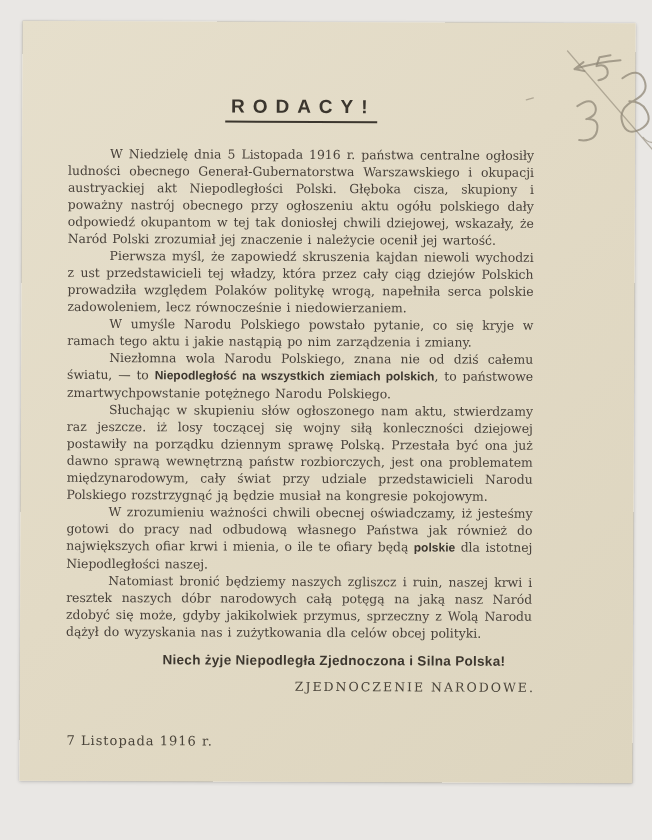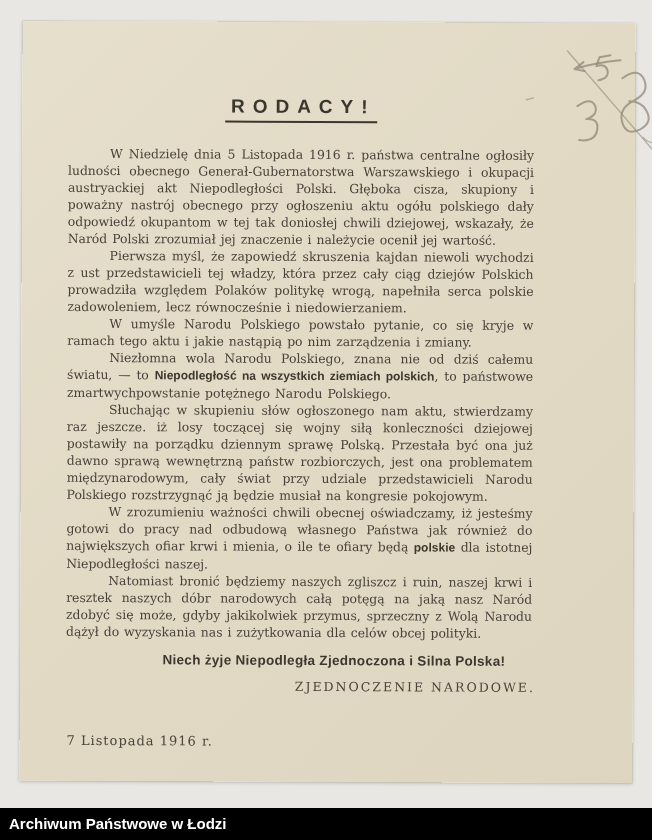--- a/index.html
+++ b/index.html
@@ -108,16 +108,13 @@
         </div>
 
       <div class="slogan">Niech żyje Niepodległa Zjednoczona i Silna Polska!</div>
 
       <div class="signature">ZJEDNOCZENIE NARODOWE.</div>
 
       <div class="docdate">7 Listopada 1916 r.</div>
     </div>
   </div>
 
-  <div class="footer-bar">
-    <span>Archiwum Państwowe w Łodzi</span>
-  </div>
 </div>
 
 </body></html>

